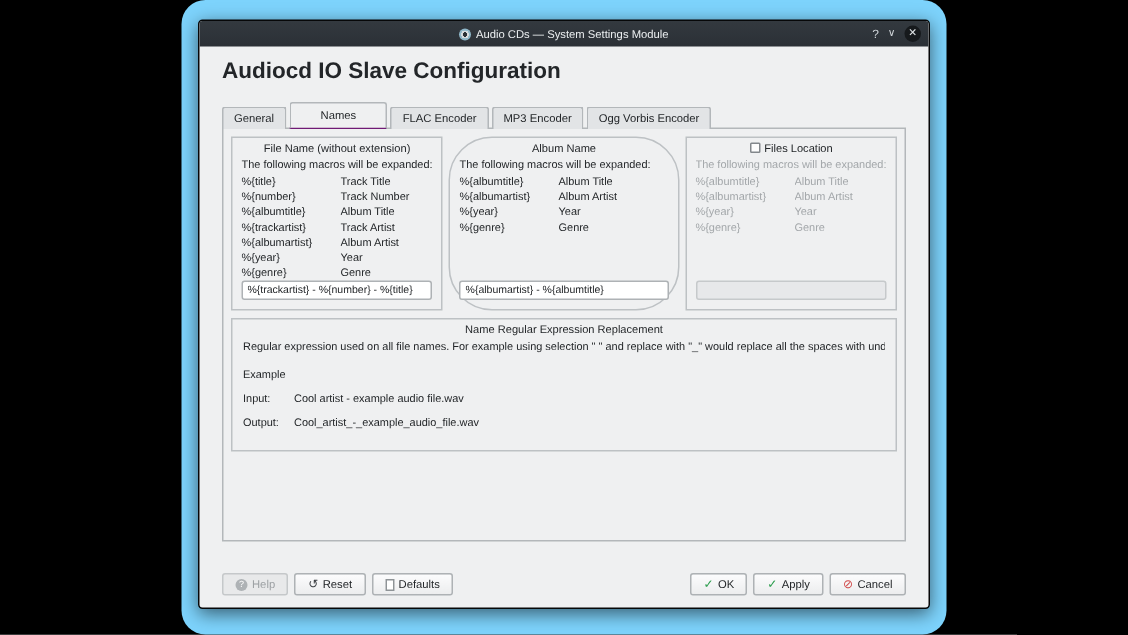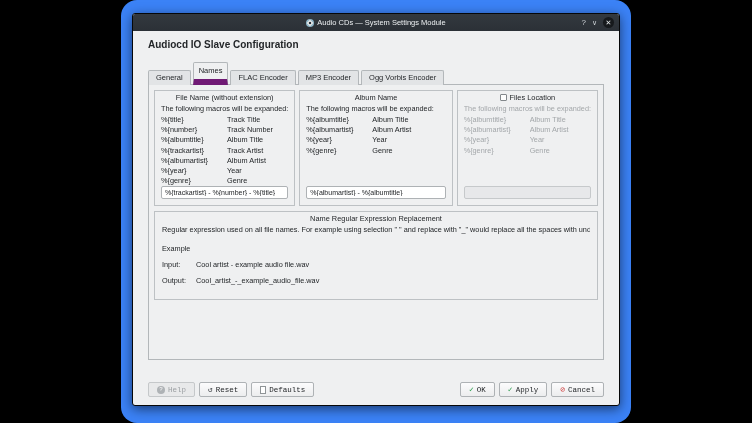--- a/index.html
+++ b/index.html
@@ -1,44 +1,44 @@
 <!DOCTYPE html>
 <html><head>
 <meta charset="utf-8">
 <style>
   * { margin:0; padding:0; box-sizing:border-box; }
   html,body { width:752px; height:423px; background:#000; font-family:"Liberation Sans","DejaVu Sans",sans-serif; overflow:hidden; }
-  .screen { position:absolute; left:121px; top:0; width:510px; height:423px; background:#3b82f6; border-radius:16px; }
+  .screen { position:absolute; left:121px; top:0; width:510px; height:423px; background:#7dd3fc; border-radius:16px; }
   .window { position:absolute; left:11px; top:13px; width:488px; height:393px; background:#eff0f1; border:1px solid #060708; border-radius:3px; display:flex; flex-direction:column; overflow:hidden; box-shadow:0 3px 12px rgba(0,0,0,.55); }
 
   
   .titlebar { flex:0 0 17px; background:linear-gradient(#33393f,#2b3036); display:flex; align-items:center; justify-content:center; position:relative; color:#eceff1; }
   .tb-center { display:flex; align-items:center; gap:3px; font-size:7.5px; }
   .app-icon { width:8px; height:8px; border-radius:50%; display:inline-block;
     background:radial-gradient(circle at 50% 50%, #2b3036 0 1.4px, #d6dbde 1.5px 2.6px, #8fb7c9 2.7px 100%); }
   .tb-controls { position:absolute; right:5px; top:0; height:100%; display:flex; align-items:center; gap:6px; }
   .tb-btn { font-size:8px; color:#cfd4d8; text-align:center; cursor:pointer; line-height:11px; }
   .tb-min { font-size:7px; }
   .tb-close { width:11px; height:11px; border-radius:50%; background:#16191c; color:#e2e6e8; font-size:7px; }
 
   
   .content { flex:1; display:flex; flex-direction:column; padding:8px 15px 8px; color:#232629; }
-  .page-title { font-size:10px; font-weight:bold; margin-bottom:12px; }
+  .page-title { font-size:15px; font-weight:bold; margin-bottom:12px; }
 
   .tabs { display:flex; align-items:flex-end; margin-bottom:-1px; position:relative; z-index:2; }
   .tab { font-size:7.5px; background:#e2e4e6; border:1px solid #b3b7ba; border-bottom:none; border-radius:2px 2px 0 0; padding:2px 7px 3px; margin-right:2px; cursor:pointer; white-space:nowrap; }
-  .tab.active { background:#eff0f1; padding:3px 5px 4px; border-bottom:6px solid #701a75; }
+  .tab.active { background:#eff0f1; padding:3px 20px 4px; border-bottom:1px solid #701a75; }
 
   .panel { border:1px solid #b3b7ba; padding:5px; position:relative; z-index:1; background:#eff0f1; min-height:276px; }
 
   .group-row { display:flex; gap:4px; }
   .groupbox { border:1px solid #bdc1c4; position:relative; padding:13px 6px 6px; display:flex; flex-direction:column; background:#eff0f1; }
   .gb-title { position:absolute; top:2px; left:4px; right:4px; text-align:center; font-size:7.4px; white-space:nowrap; overflow:hidden; }
   .gb-file { width:146px; }
-  .gb-album { width:160px; }
+  .gb-album { width:160px;border-radius:29px; }
   .gb-files { flex:1; }
   .gb-intro { font-size:7.3px; margin-bottom:2px; white-space:nowrap; overflow:hidden; }
   .macro-row { display:flex; font-size:7.3px; line-height:10.2px; white-space:nowrap;justify-content:space-between; }
   .macro-name { flex:0 0 66px; }
   .macro-desc { flex:1; overflow:hidden; }
 
   .text-input { margin-top:auto; height:13px; width:100%; border:1px solid #aeb2b5; border-radius:2px; background:#fff; font-family:"Liberation Sans","DejaVu Sans",sans-serif; font-size:7px; padding:0 3px; color:#232629; }
   .focused { border-color:#3daee9; box-shadow:0 0 0 1px rgba(61,174,233,.35); }
 
   .gb-files .gb-intro, .gb-files .macro-row { color:#a3a7aa; }
@@ -51,21 +51,21 @@
   .sel-row { display:flex; gap:6px; margin-bottom:8px; }
   .sel-col { flex:0 0 62px; display:flex; flex-direction:column; gap:2px; }
   .rep-col { flex:1; display:flex; flex-direction:column; gap:2px; }
   .field-label { font-size:7.3px; }
   .sel-col .text-input, .rep-col .text-input { margin-top:0; }
   .example-title { font-size:7.3px; margin:2px 0 7px; }
   .ex-row { display:flex; font-size:7.3px; margin-bottom:7px; }
   .ex-label { flex:0 0 34px; }
 
   .button-bar { margin-top:auto; display:flex; align-items:center; gap:4px; }
-  .btn { display:inline-flex; align-items:center; justify-content:flex-end; gap:3px; height:15px; padding:0 8px; font-size:7.5px; background:linear-gradient(#fcfcfd,#ecedee); border:1px solid #aeb2b5; border-radius:2px; color:#232629; cursor:pointer; font-family:Liberation Mono, monospace; white-space:nowrap; }
+  .btn { display:inline-flex; align-items:center; justify-content:flex-end; gap:3px; height:15px; padding:0 8px; font-size:7.5px; background:linear-gradient(#fcfcfd,#ecedee); border:1px solid #aeb2b5; border-radius:2px; color:#232629; cursor:pointer; font-family:Liberation Sans, sans-serif; white-space:nowrap; }
   .btn.disabled { color:#9ca0a3; background:#e8e9ea; border-color:#c5c8ca; cursor:default; }
   .spacer { flex:1; }
   .icon-ok { color:#2e9e4f; font-size:8px; line-height:8px; }
   .icon-cancel { color:#d04a4a; font-size:8px; line-height:8px; }
   .icon-reset { color:#3a3e42; font-size:8px; line-height:8px; }
   .icon-help { width:8px; height:8px; border-radius:50%; background:#aeb2b5; color:#fff; font-size:6px; line-height:8px; text-align:center; display:inline-block; }
   .icon-defaults { width:6px; height:8px; background:#fff; border:1px solid #8f9497; display:inline-block; }
 </style>
 </head>
 <body>

